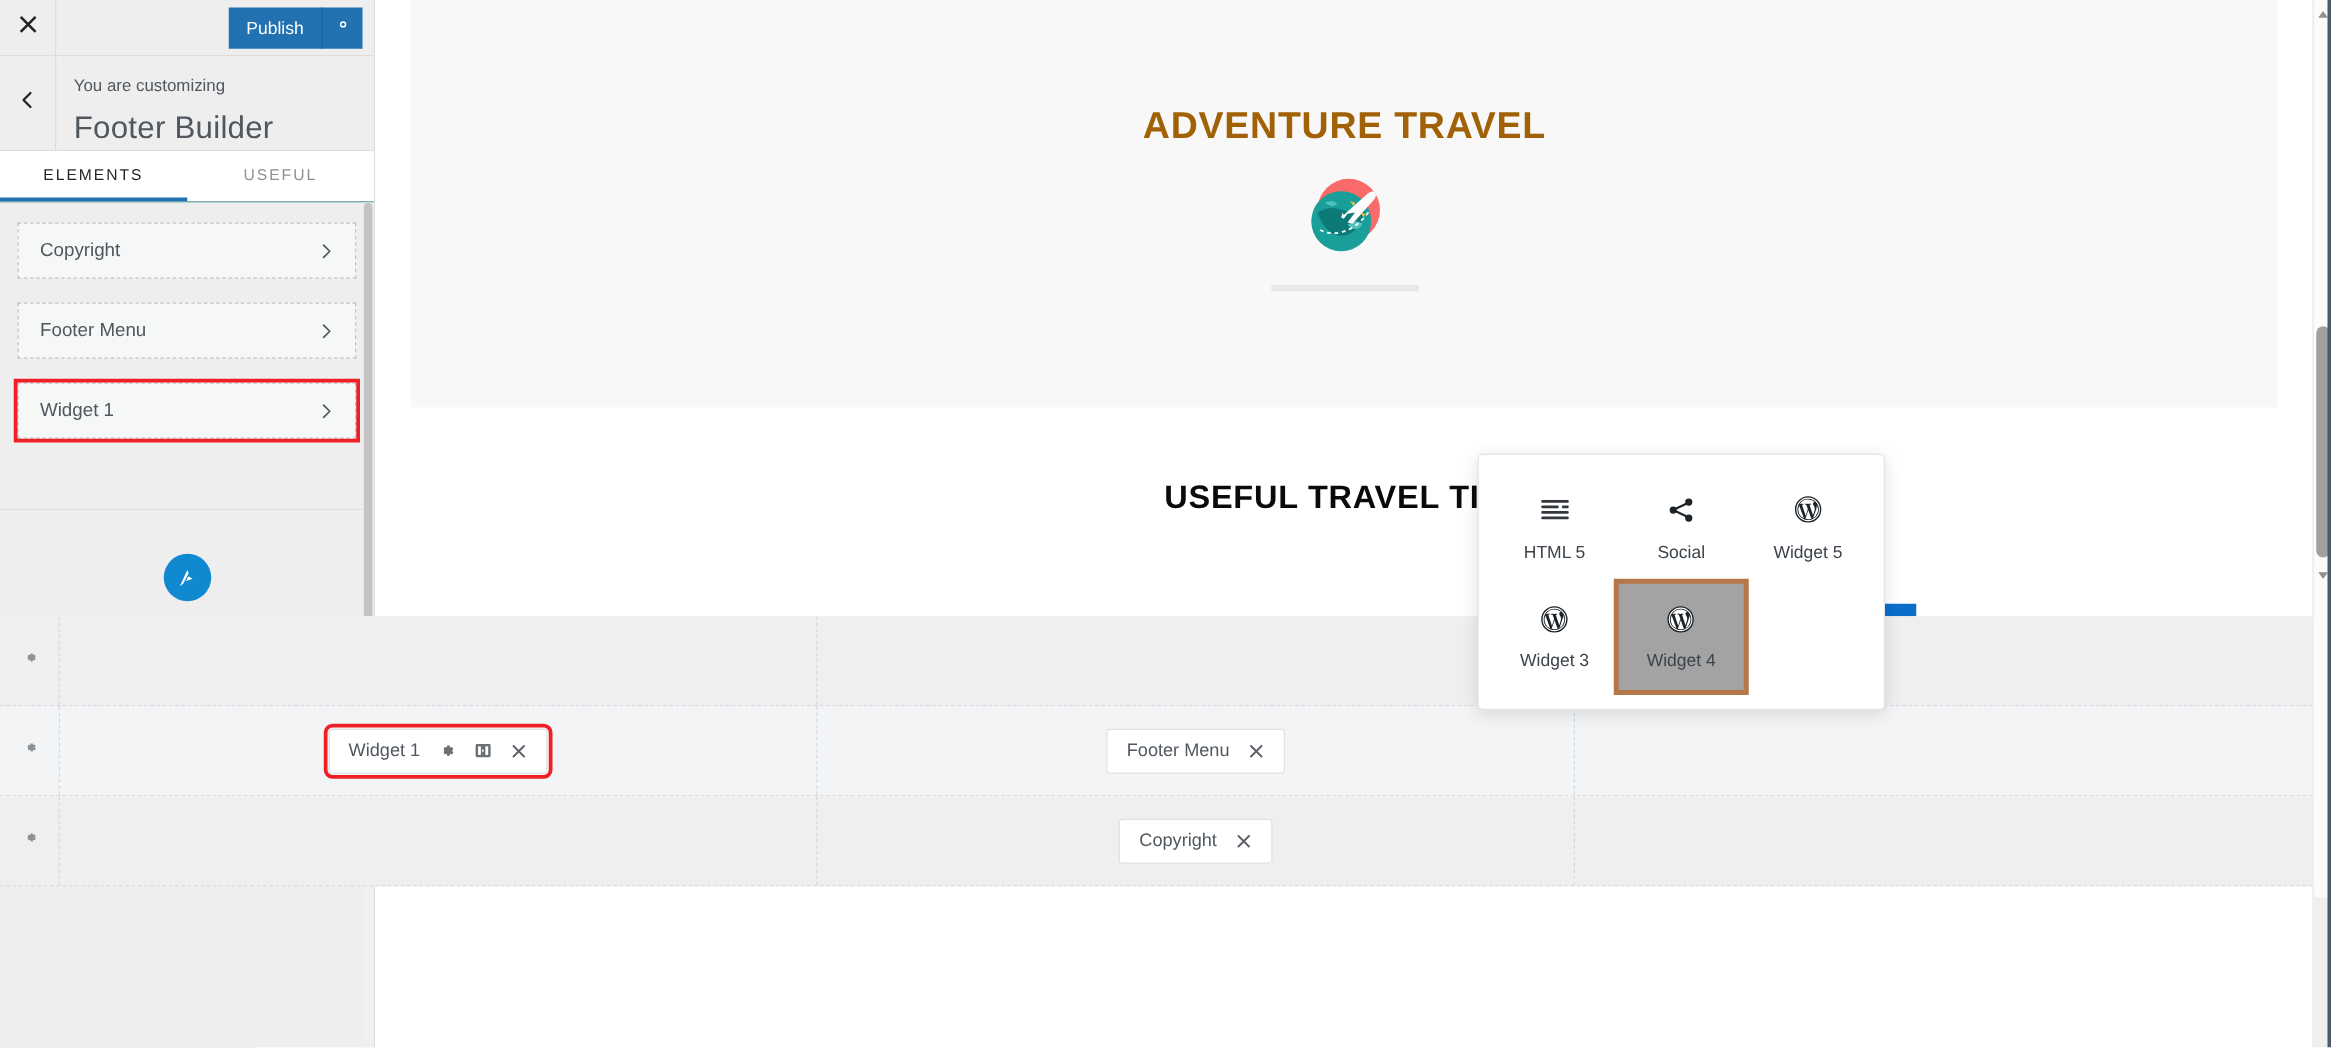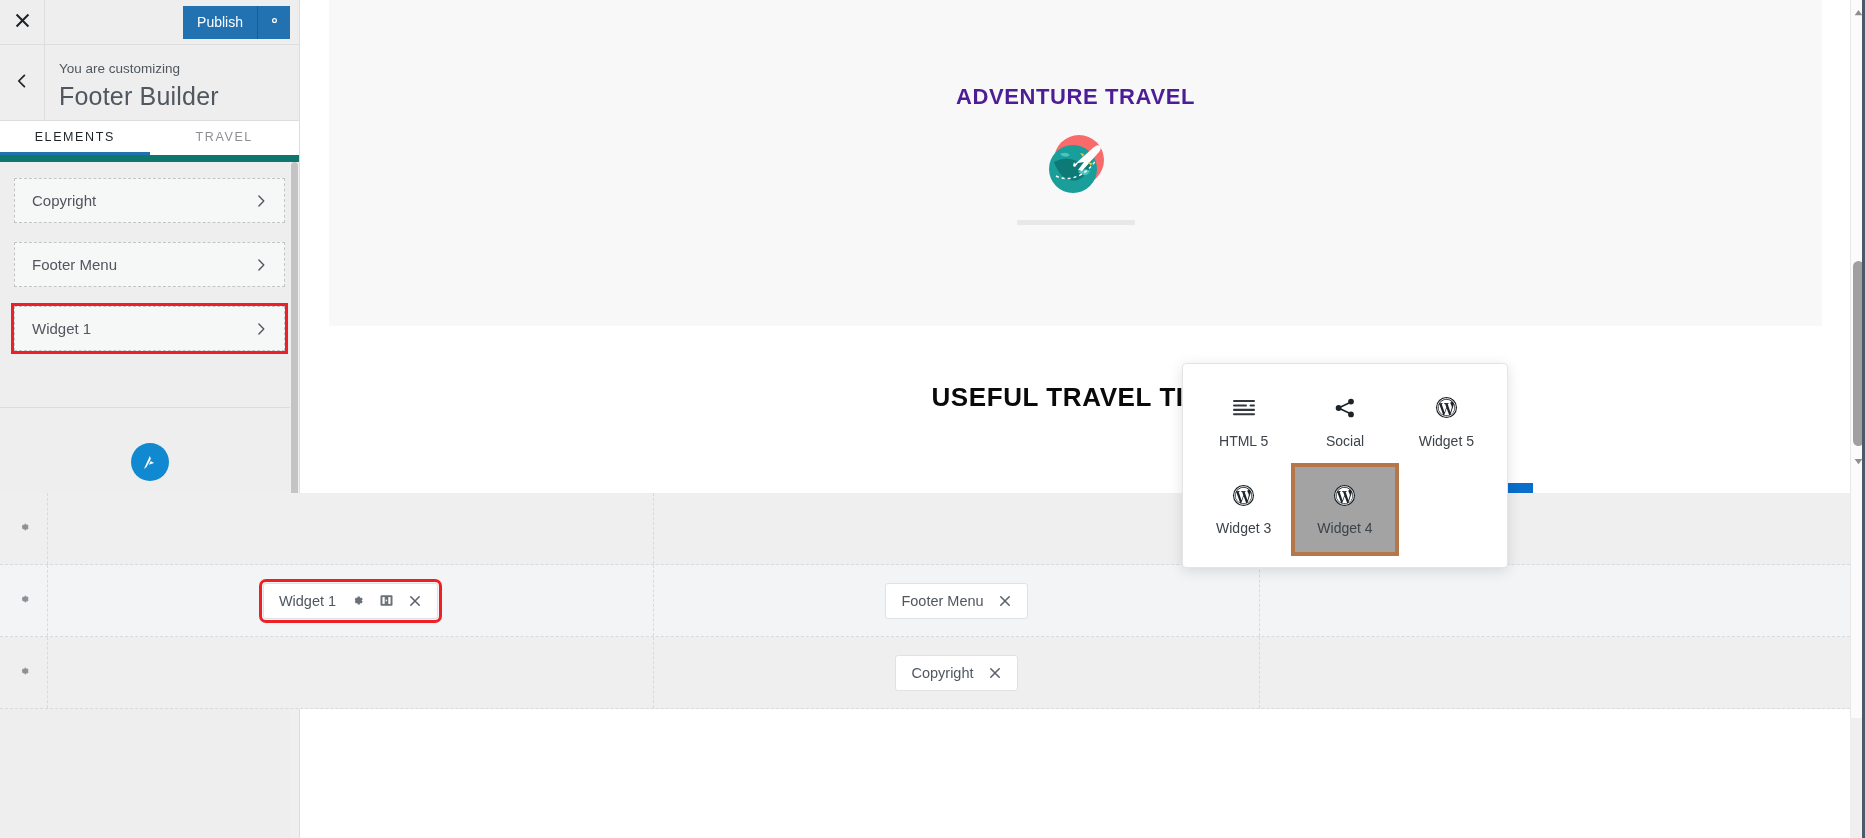--- a/index.html
+++ b/index.html
@@ -60,29 +60,29 @@
   }
   .cz-back {
     width: 45px; flex: 0 0 45px;
     border-right: 1px solid #dddddd;
     display: flex; align-items: center; justify-content: center;
     cursor: pointer;
   }
   .cz-back svg { width: 16px; height: 16px; }
   .cz-header-text {
     padding: 14px 0 0 14px;
-    display: flex; flex-direction: column; justify-content: flex-start;
+    display: flex; flex-direction: column; justify-content: space-between;
   }
   .cz-eyebrow { font-size: 13.5px; color: #50575e; line-height: 1.5; }
   .cz-title { font-size: 25px; color: #50575e; font-weight: 400; line-height: 1.4; letter-spacing: 0.2px; }
 
   .cz-tabs {
     flex: 0 0 41px; height: 41px;
     display: flex; background: #fff;
-    border-bottom: 7px solid #0f766e;
+    border-bottom: 1px solid #0f766e;
     text-align: center;
   }
   .cz-tab {
     flex: 1; display: flex; align-items: center; justify-content: center;
     font-size: 12.5px; letter-spacing: 1.6px;
     color: #8c8f94; cursor: pointer;
     border-bottom: 3px solid transparent;
     background: #fff;
   }
   .cz-tab.active { color: #1d2327; border-bottom-color: #2271b1; }
@@ -150,22 +150,22 @@
     background: #ffffff; overflow: hidden;
   }
   .pv-hero {
     margin: 0 28px 0 28px;
     height: 326px; background: #f8f8f8;
     display: flex; flex-direction: column;
     align-items: center; justify-content: flex-start;
     padding-top: 84px;
   }
   .pv-hero-title {
-    font-size: 22px; font-weight: bold; letter-spacing: 0.6px;
-    color: #4c1d95;
+    font-size: 30px; font-weight: bold; letter-spacing: 0.6px;
+    color: #a16207;
   }
   .globe-logo { margin-top: 20px; width: 68px; height: 68px; position: relative; }
   .pv-divider {
     margin-top: 22px; width: 118px; height: 5px; background: #e8e8e8;
   }
   .pv-tips {
     height: 143px; display: flex; align-items: center; justify-content: center;
     background: #fff;
   }
   .pv-tips-title {
@@ -304,21 +304,21 @@
         </span>
       </div>
       <div class="cz-header-text">
         <div class="cz-eyebrow">You are customizing</div>
         <div class="cz-title">Footer Builder</div>
       </div>
     </div>
 
     <div class="cz-tabs">
       <div class="cz-tab active">ELEMENTS</div>
-      <div class="cz-tab">TRAVEL</div>
+      <div class="cz-tab">USEFUL</div>
     </div>
 
     <div class="cz-body">
       <div class="cz-elements">
 
         <div class="el-item">
           <span class="el-item-label">Copyright</span>
           <span class="el-chevron">
             <svg viewBox="0 0 20 20">
                 <path d="M7 3 L14 10 L7 17" stroke="#50575e" stroke-width="2" fill="none" stroke-linecap="round" stroke-linejoin="round"></path>

